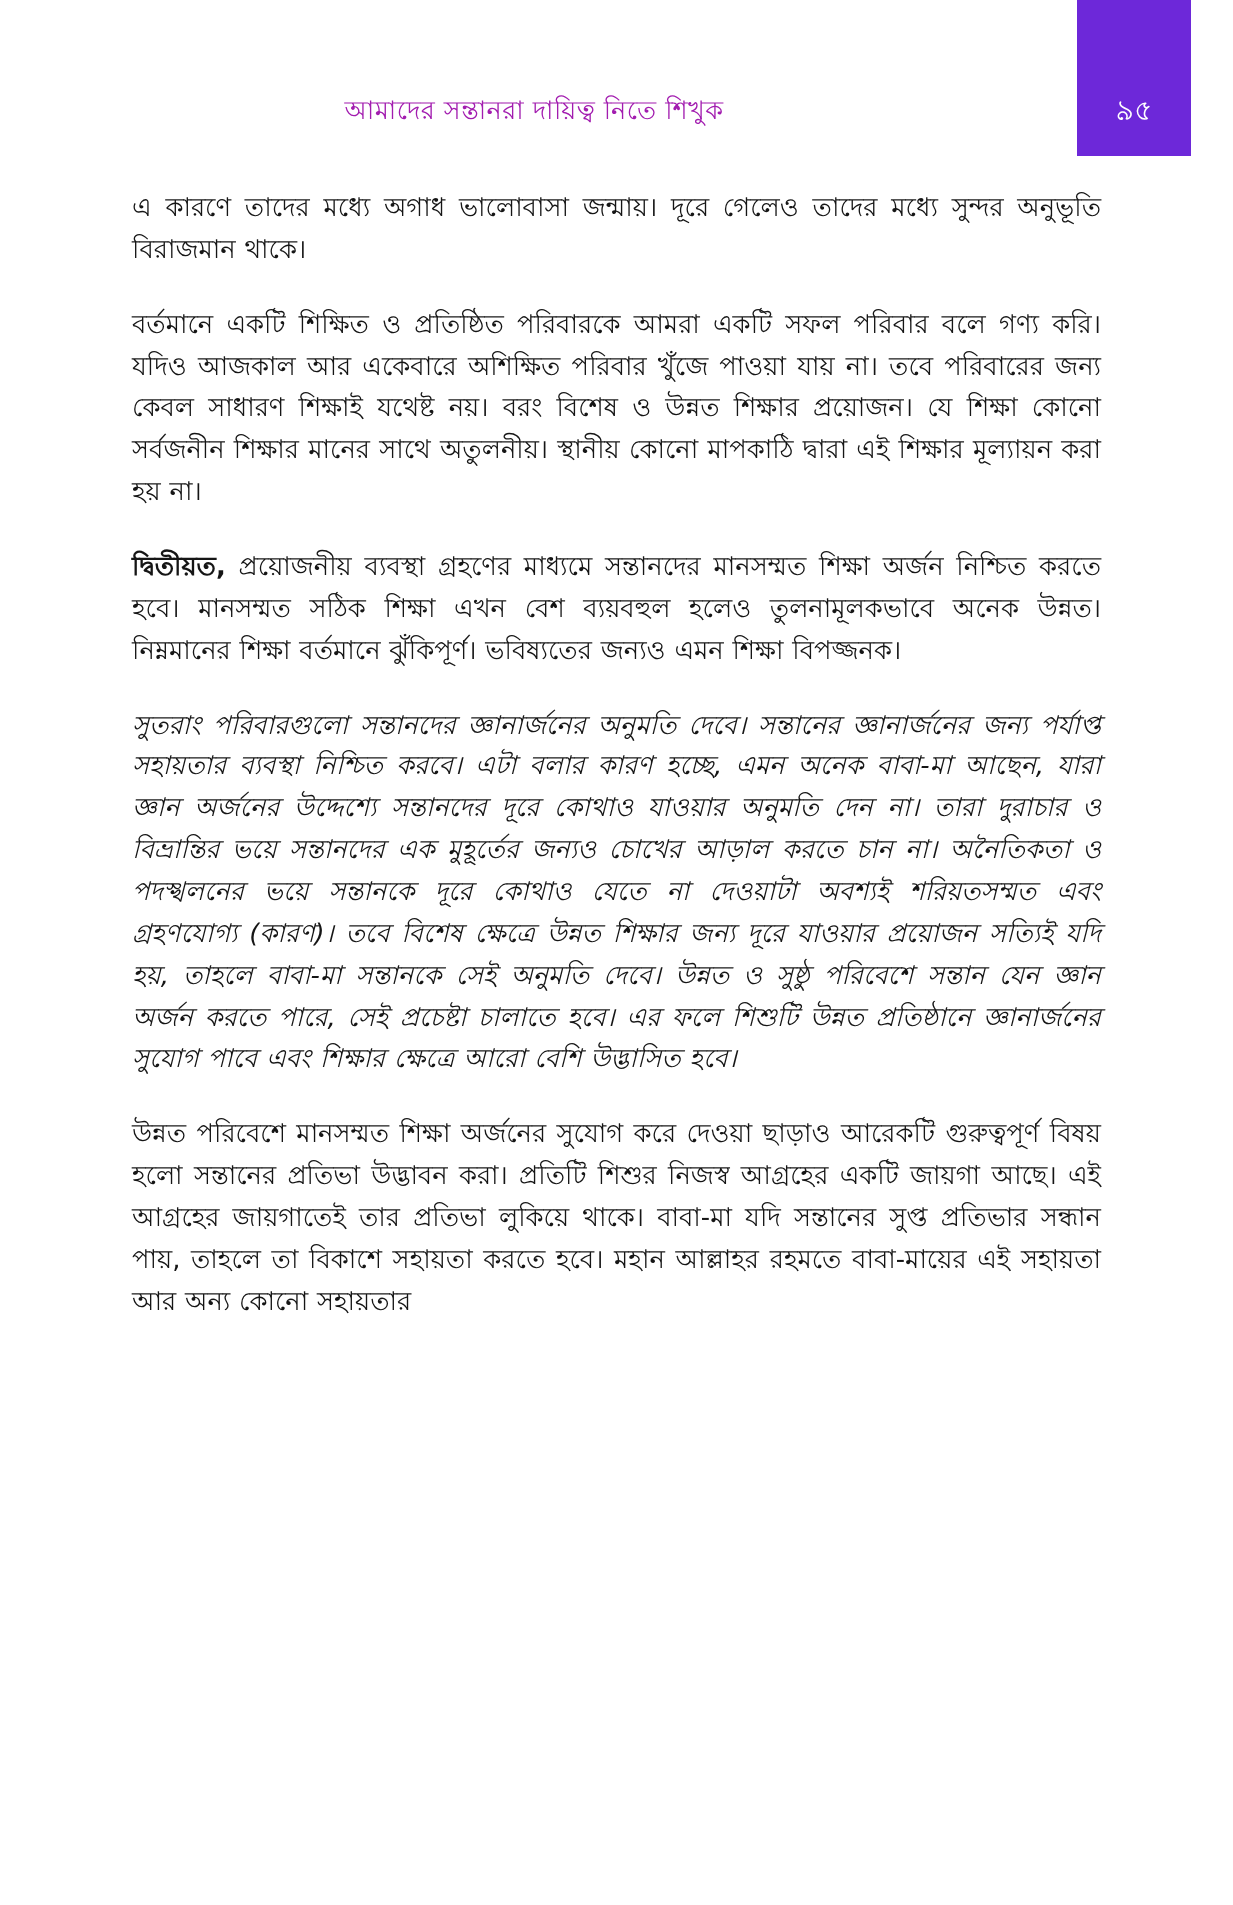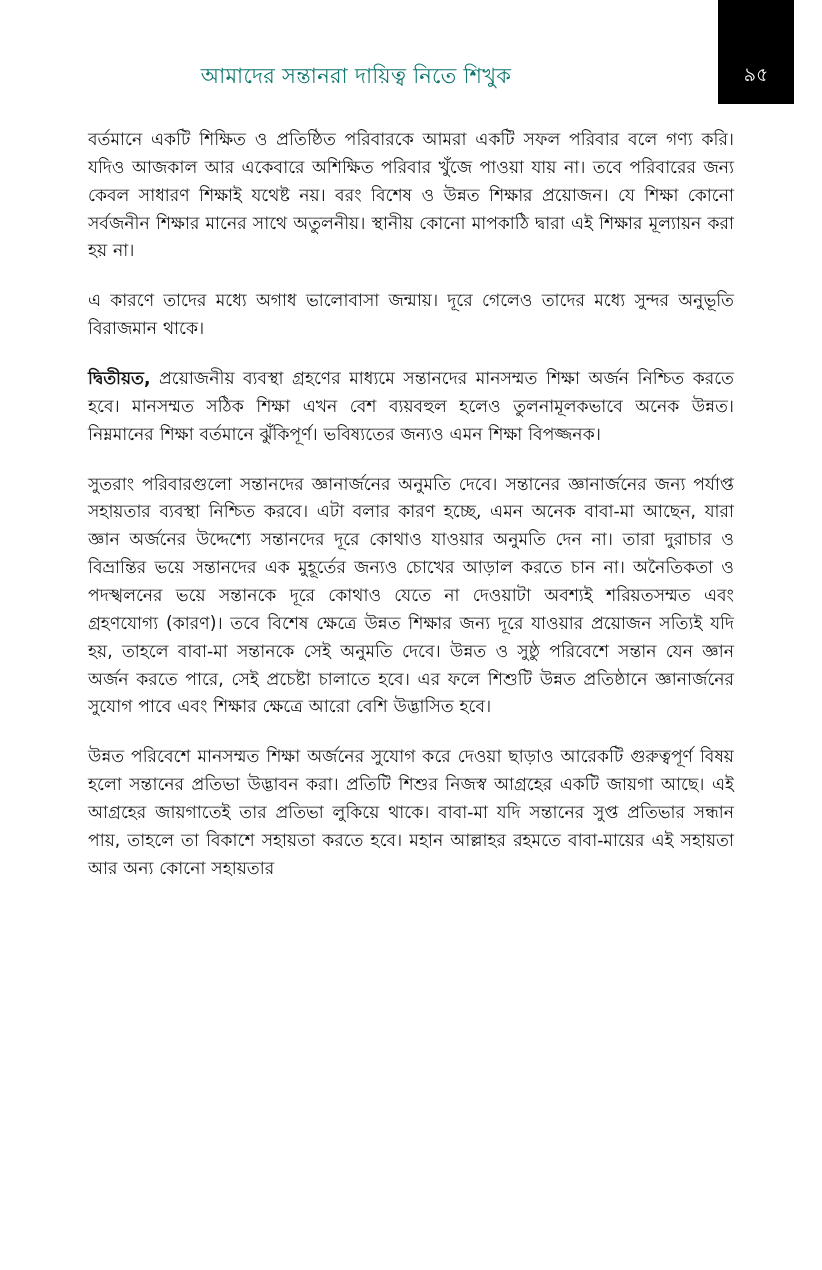--- a/index.html
+++ b/index.html
@@ -31,44 +31,44 @@
     right: 0;
     height: 104px;
   }
 
   .page-number-block {
     position: absolute;
     top: 0;
     right: 28px;
     width: 76px;
     height: 104px;
-    background: #000000;
+    background: #6d28d9;
     display: flex;
     align-items: flex-end;
     justify-content: center;
     padding-bottom: 20px;
     box-sizing: border-box;
   }
 
   .page-number {
     color: #ffffff;
     font-size: 19px;
     font-family: "DejaVu Sans", sans-serif;
     line-height: 1;
   }
 
   .running-head {
     position: absolute;
     left: 0;
     right: 110px;
     top: 60px;
     text-align: center;
-    font-size: 21px;
+    font-size: 17px;
     font-family: "DejaVu Sans", sans-serif;
-    color: #0f766e;
+    color: #a21caf;
     letter-spacing: 0.3px;
   }
 
   
   .content {
     position: absolute;
     top: 126px;
     left: 88px;
     width: 646px;
   }
@@ -90,42 +90,42 @@
 
   p.para .lead {
     font-weight: bold;
   }
 
   
   .para-1 { margin-bottom: 24px; }
   .para-2 { margin-bottom: 24px; }
   .para-3 { margin-bottom: 24px; }
   .para-4 { margin-bottom: 26px; }
-  .para-5 { margin-bottom: 26px; }
+  .para-5 { margin-bottom: 26px; font-style: italic; }
 </style>
 </head>
 <body>
 
 <div class="page">
 
   <div class="header">
     <div class="running-head">আমাদের সন্তানরা দায়িত্ব নিতে শিখুক</div>
     <div class="page-number-block">
       <span class="page-number">৯৫</span>
     </div>
   </div>
 
   <div class="content">
 
+    <p class="para para-1">
+      <span class="lead"></span><span>এ কারণে তাদের মধ্যে অগাধ ভালোবাসা জন্মায়। দূরে গেলেও তাদের মধ্যে সুন্দর অনুভূতি বিরাজমান থাকে।</span>
+    </p>
+
     <p class="para para-2">
       <span class="lead"></span><span>বর্তমানে একটি শিক্ষিত ও প্রতিষ্ঠিত পরিবারকে আমরা একটি সফল পরিবার বলে গণ্য করি। যদিও আজকাল আর একেবারে অশিক্ষিত পরিবার খুঁজে পাওয়া যায় না। তবে পরিবারের জন্য কেবল সাধারণ শিক্ষাই যথেষ্ট নয়। বরং বিশেষ ও উন্নত শিক্ষার প্রয়োজন। যে শিক্ষা কোনো সর্বজনীন শিক্ষার মানের সাথে অতুলনীয়। স্থানীয় কোনো মাপকাঠি দ্বারা এই শিক্ষার মূল্যায়ন করা হয় না।</span>
-    </p>
-
-    <p class="para para-1">
-      <span class="lead"></span><span>এ কারণে তাদের মধ্যে অগাধ ভালোবাসা জন্মায়। দূরে গেলেও তাদের মধ্যে সুন্দর অনুভূতি বিরাজমান থাকে।</span>
     </p>
 
 
     <p class="para para-4">
       <span class="lead">দ্বিতীয়ত,</span><span> প্রয়োজনীয় ব্যবস্থা গ্রহণের মাধ্যমে সন্তানদের মানসম্মত শিক্ষা অর্জন নিশ্চিত করতে হবে। মানসম্মত সঠিক শিক্ষা এখন বেশ ব্যয়বহুল হলেও তুলনামূলকভাবে অনেক উন্নত। নিম্নমানের শিক্ষা বর্তমানে ঝুঁকিপূর্ণ। ভবিষ্যতের জন্যও এমন শিক্ষা বিপজ্জনক।</span>
     </p>
 
     <p class="para para-5">
       <span class="lead"></span><span>সুতরাং পরিবারগুলো সন্তানদের জ্ঞানার্জনের অনুমতি দেবে। সন্তানের জ্ঞানার্জনের জন্য পর্যাপ্ত সহায়তার ব্যবস্থা নিশ্চিত করবে। এটা বলার কারণ হচ্ছে, এমন অনেক বাবা-মা আছেন, যারা জ্ঞান অর্জনের উদ্দেশ্যে সন্তানদের দূরে কোথাও যাওয়ার অনুমতি দেন না। তারা দুরাচার ও বিভ্রান্তির ভয়ে সন্তানদের এক মুহূর্তের জন্যও চোখের আড়াল করতে চান না। অনৈতিকতা ও পদস্খলনের ভয়ে সন্তানকে দূরে কোথাও যেতে না দেওয়াটা অবশ্যই শরিয়তসম্মত এবং গ্রহণযোগ্য (কারণ)। তবে বিশেষ ক্ষেত্রে উন্নত শিক্ষার জন্য দূরে যাওয়ার প্রয়োজন সত্যিই যদি হয়, তাহলে বাবা-মা সন্তানকে সেই অনুমতি দেবে। উন্নত ও সুষ্ঠু পরিবেশে সন্তান যেন জ্ঞান অর্জন করতে পারে, সেই প্রচেষ্টা চালাতে হবে। এর ফলে শিশুটি উন্নত প্রতিষ্ঠানে জ্ঞানার্জনের সুযোগ পাবে এবং শিক্ষার ক্ষেত্রে আরো বেশি উদ্ভাসিত হবে।</span>
     </p>

